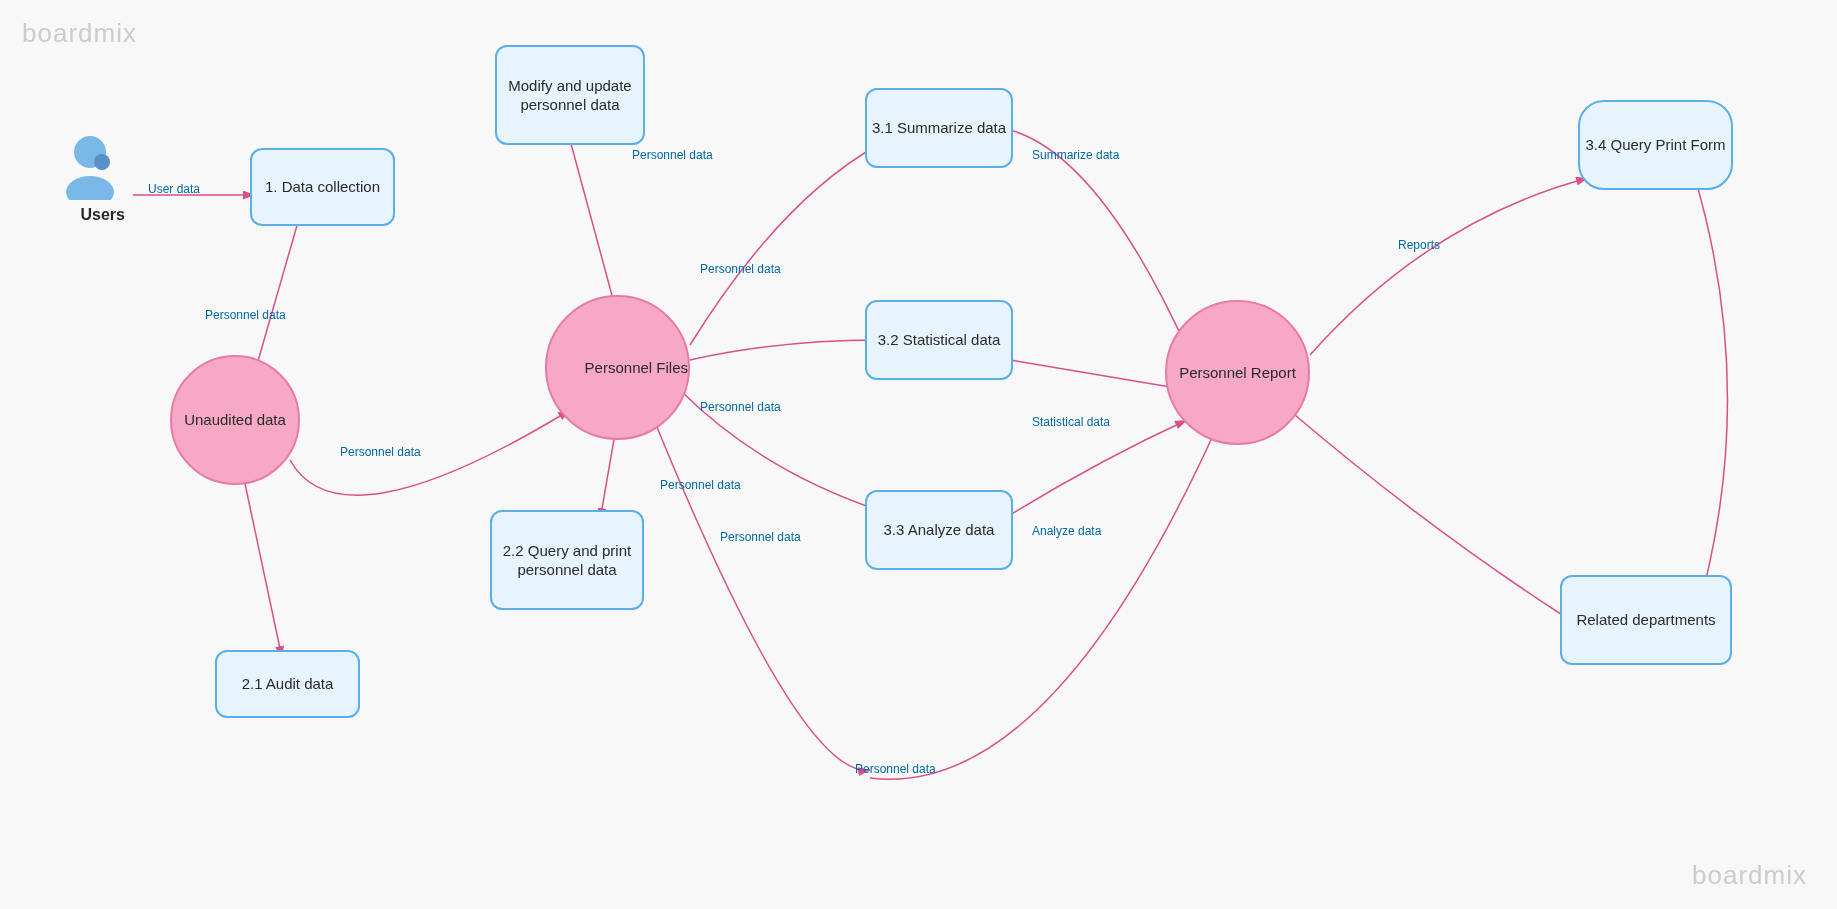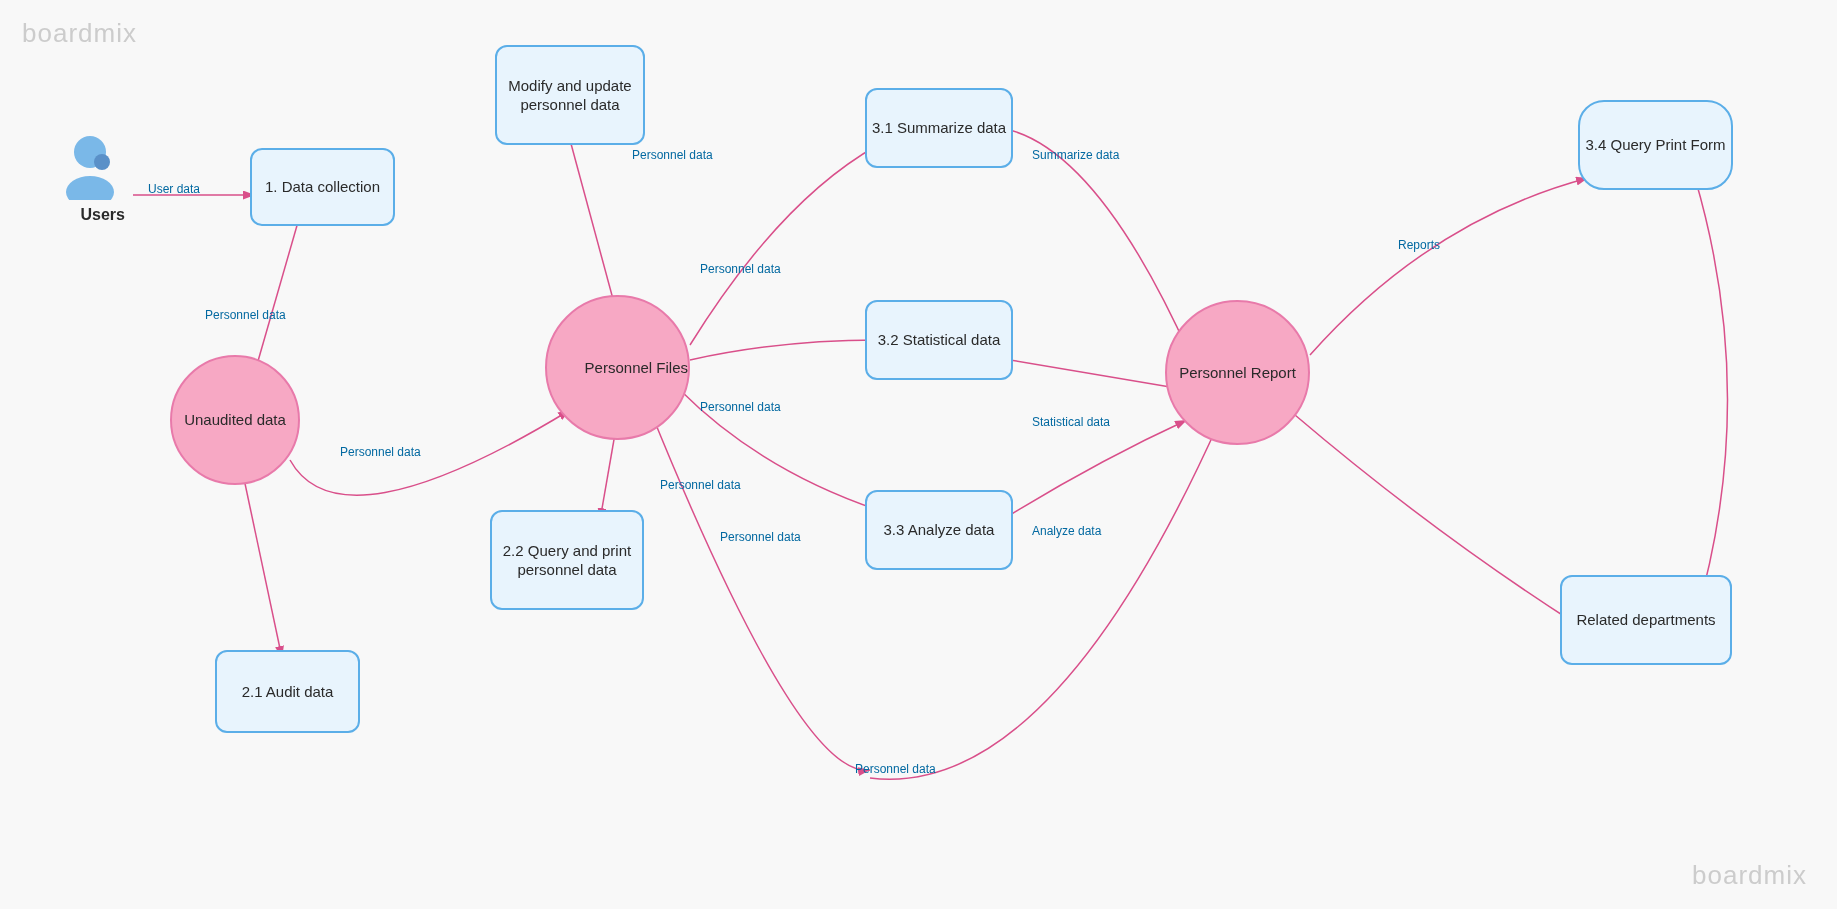--- a/index.html
+++ b/index.html
@@ -146,21 +146,21 @@
 </div>
 
 <div class="box" style="left:250px; top:148px; width:145px; height:78px;">
   <span>1.  Data collection</span>
 </div>
 
 <div class="circle" style="left:170px; top:355px; width:130px; height:130px;">
   <span>Unaudited data</span>
 </div>
 
-<div class="box" style="left:215px; top:650px; width:145px; height:83px;text-align:right;">
+<div class="box" style="left:215px; top:650px; width:145px; height:68px;text-align:right;">
   <span>2.1 Audit data</span>
 </div>
 
 <div class="box" style="left:495px; top:45px; width:150px; height:100px;">
   <span>Modify and update personnel data</span>
 </div>
 
 <div class="circle" style="left:545px; top:295px; width:145px; height:145px;justify-content:flex-end;">
   <span>Personnel Files</span>
 </div>

